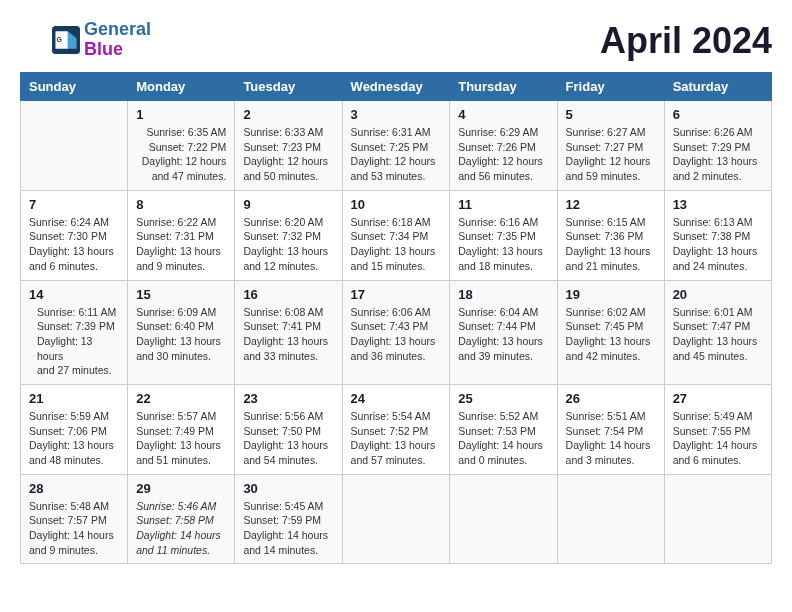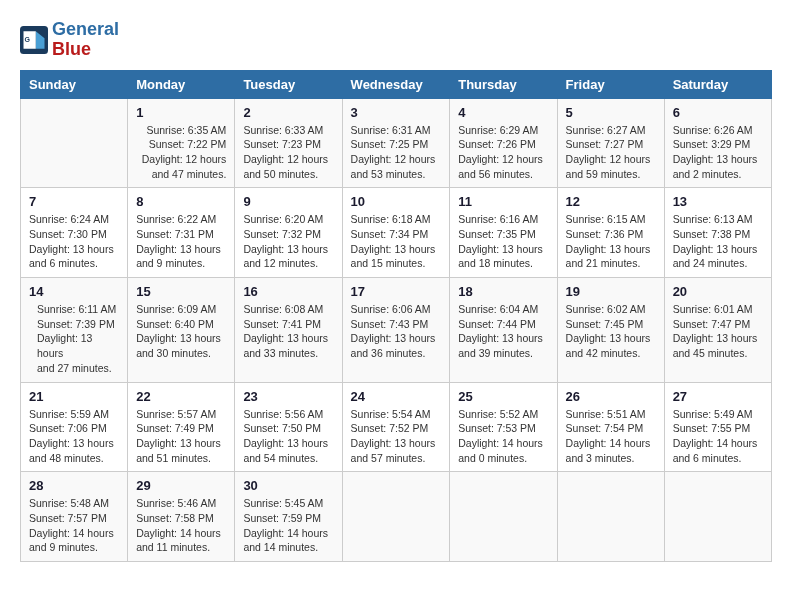--- a/index.html
+++ b/index.html
@@ -13,20 +13,21 @@
     .header {
       display: flex;
       justify-content: space-between;
       align-items: flex-start;
       margin-bottom: 10px;
     }
     .logo {
       display: flex;
       align-items: center;
       gap: 4px;
+      margin-left: 32px;
     }
     .logo-text {
       font-size: 18px;
       font-weight: bold;
       color: #1a1a2e;
       line-height: 1.1;
     }
     .logo-text span {
       color: #2e6da4;
     }
@@ -97,25 +98,26 @@
       <rect width="32" height="32" rx="4" fill="#1a3a5c"></rect>
       <polygon points="18,6 28,14 28,26 18,26" fill="#4a9fd4"></polygon>
       <polygon points="4,6 18,6 18,26 4,26" fill="#fff"></polygon>
       <text x="5" y="18" font-size="8" fill="#1a3a5c" font-weight="bold">G</text>
     </svg>
     <div>
       <div class="logo-text">
         <span>General</span>
       </div>
       <div class="logo-text">
-        <span style="color:#b91c1c">Blue</span>
+        <span style="color:#a21caf">Blue</span>
       </div>
     </div>
   </div>
   <div class="title-block">
+    <div class="month-title">April 2024</div>
   </div>
 </div>
 
 <table>
   <thead>
     <tr id="header-row">
         <th>Sunday</th>
         <th>Monday</th>
         <th>Tuesday</th>
         <th>Wednesday</th>
@@ -158,21 +160,21 @@
         <td>
           <div class="day-num">5</div>
           <div class="day-info" style="white-space: pre-line;">Sunrise: 6:27 AM
 Sunset: 7:27 PM
 Daylight: 12 hours
 and 59 minutes.</div>
         </td>
         <td>
           <div class="day-num">6</div>
           <div class="day-info" style="white-space: pre-line;">Sunrise: 6:26 AM
-Sunset: 3:29 PM
+Sunset: 7:29 PM
 Daylight: 13 hours
 and 2 minutes.</div>
         </td>
       </tr>
       <tr>
         <td>
           <div class="day-num">7</div>
           <div class="day-info" style="white-space: pre-line;">Sunrise: 6:24 AM
 Sunset: 7:30 PM
 Daylight: 13 hours
@@ -326,21 +328,21 @@
       <tr>
         <td>
           <div class="day-num">28</div>
           <div class="day-info" style="white-space: pre-line;">Sunrise: 5:48 AM
 Sunset: 7:57 PM
 Daylight: 14 hours
 and 9 minutes.</div>
         </td>
         <td>
           <div class="day-num">29</div>
-          <div class="day-info" style="white-space: pre-line;">Sunrise: 5:46 AM
+          <div class="day-info" style="white-space: pre-line; font-style: italic;">Sunrise: 5:46 AM
 Sunset: 7:58 PM
 Daylight: 14 hours
 and 11 minutes.</div>
         </td>
         <td>
           <div class="day-num">30</div>
           <div class="day-info" style="white-space: pre-line;">Sunrise: 5:45 AM
 Sunset: 7:59 PM
 Daylight: 14 hours
 and 14 minutes.</div>

